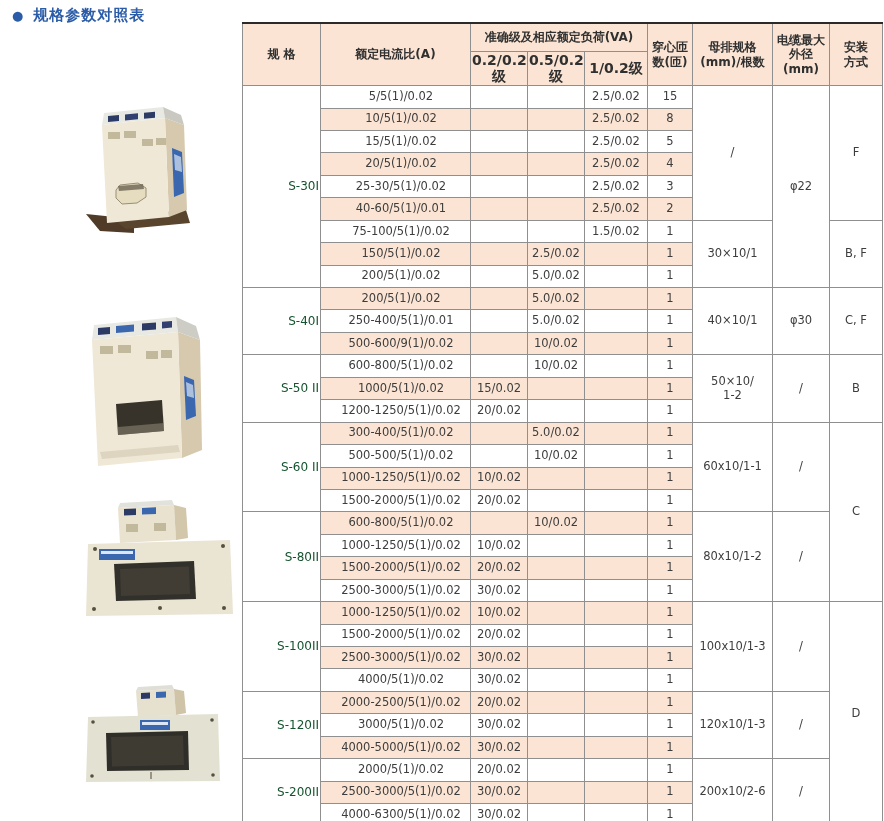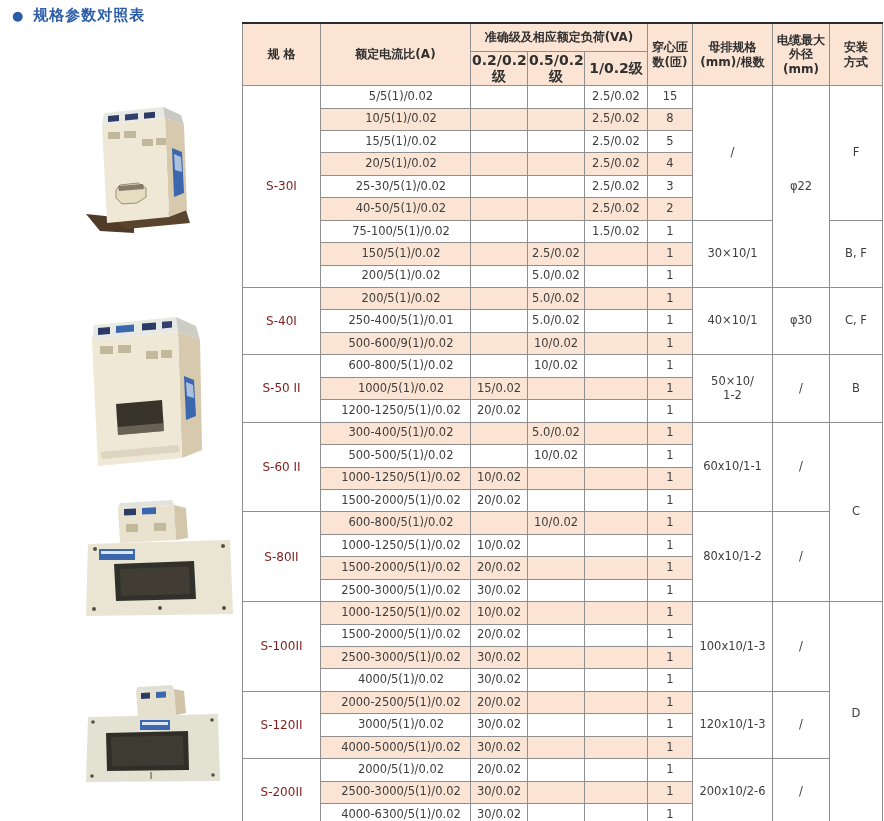--- a/index.html
+++ b/index.html
@@ -29,21 +29,21 @@
     padding:0 1px;overflow:hidden;white-space:pre-line;
     font-size:11.5px;color:#3d3d3d;line-height:1.2;
   }
   thead th{background:#fbe4d3;font-weight:600;font-size:12px;color:#303030;}
   thead tr:first-child{height:28px;}
   thead tr:last-child{height:22px;}
   thead tr:last-child th{font-weight:700;font-size:14px;}
   tbody tr{height:22.45px;}
   td.shade{background:#fbe4d3;}
   td.merge{background:#ffffff;}
-  td.spec-col{font-size:12px;color:#7f1d1d;}
+  td.spec-col{font-size:12px;color:#14532d;text-align:right;}
   td.ratio-col{font-size:11.5px;padding-left:12px;}
 </style>
 </head>
 <body>
 
 <div class="title-row">
   <span class="bullet">●</span>
   <span>规格参数对照表</span>
 </div>
 
@@ -200,21 +200,21 @@
           <td class="turns-col shade">4</td>
         </tr>
         <tr>
           <td class="ratio-col">25-30/5(1)/0.02</td>
           <td class="acc-col"></td>
           <td class="acc-col"></td>
           <td class="acc-col">2.5/0.02</td>
           <td class="turns-col">3</td>
         </tr>
         <tr>
-          <td class="ratio-col shade">40-50/5(1)/0.02</td>
+          <td class="ratio-col shade">40-60/5(1)/0.01</td>
           <td class="acc-col shade"></td>
           <td class="acc-col shade"></td>
           <td class="acc-col shade">2.5/0.02</td>
           <td class="turns-col shade">2</td>
         </tr>
         <tr>
           <td class="ratio-col">75-100/5(1)/0.02</td>
           <td class="acc-col"></td>
           <td class="acc-col"></td>
           <td class="acc-col">1.5/0.02</td>

